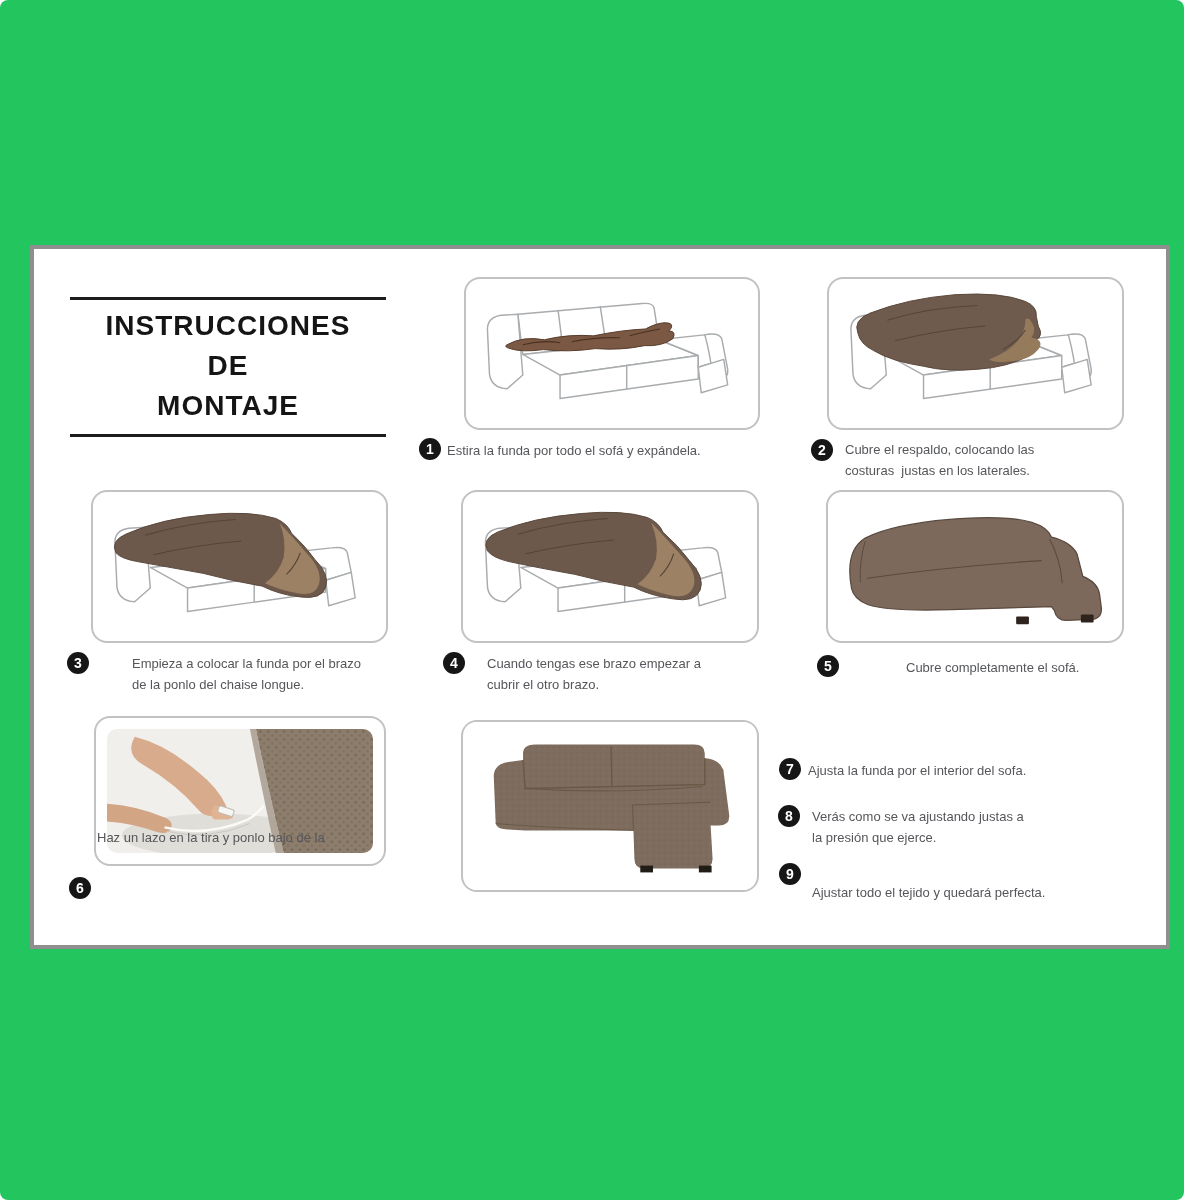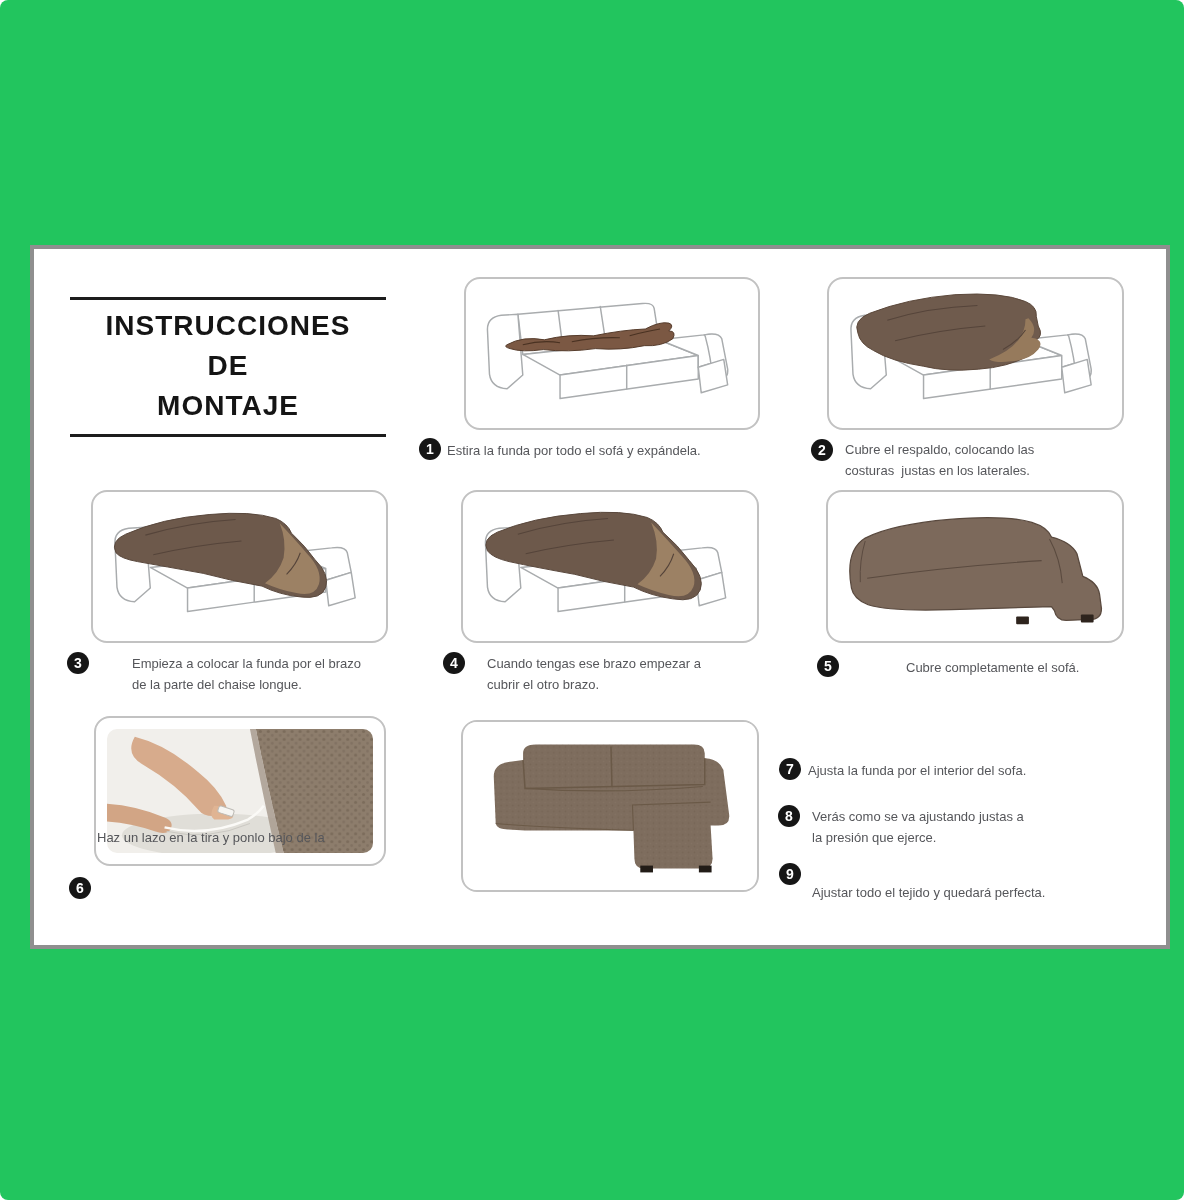--- a/index.html
+++ b/index.html
@@ -166,21 +166,21 @@
 
   <div class="badge" style="left:811px;top:439px;">2</div>
   <div class="step-text" style="left:845px;top:439px;">
     <div class="step-line">Cubre el respaldo, colocando las</div>
     <div class="step-line">costuras  justas en los laterales.</div>
   </div>
 
   <div class="badge" style="left:67px;top:652px;">3</div>
   <div class="step-text" style="left:100px;top:653px;margin-left:32px;">
     <div class="step-line">Empieza a colocar la funda por el brazo</div>
-    <div class="step-line">de la parte del chaise longue.</div>
+    <div class="step-line">de la ponlo del chaise longue.</div>
   </div>
 
   <div class="badge" style="left:443px;top:652px;">4</div>
   <div class="step-text" style="left:487px;top:653px;">
     <div class="step-line">Cuando tengas ese brazo empezar a</div>
     <div class="step-line">cubrir el otro brazo.</div>
   </div>
 
   <div class="badge" style="left:817px;top:655px;">5</div>
   <div class="step-text" style="left:906px;top:657px;">

